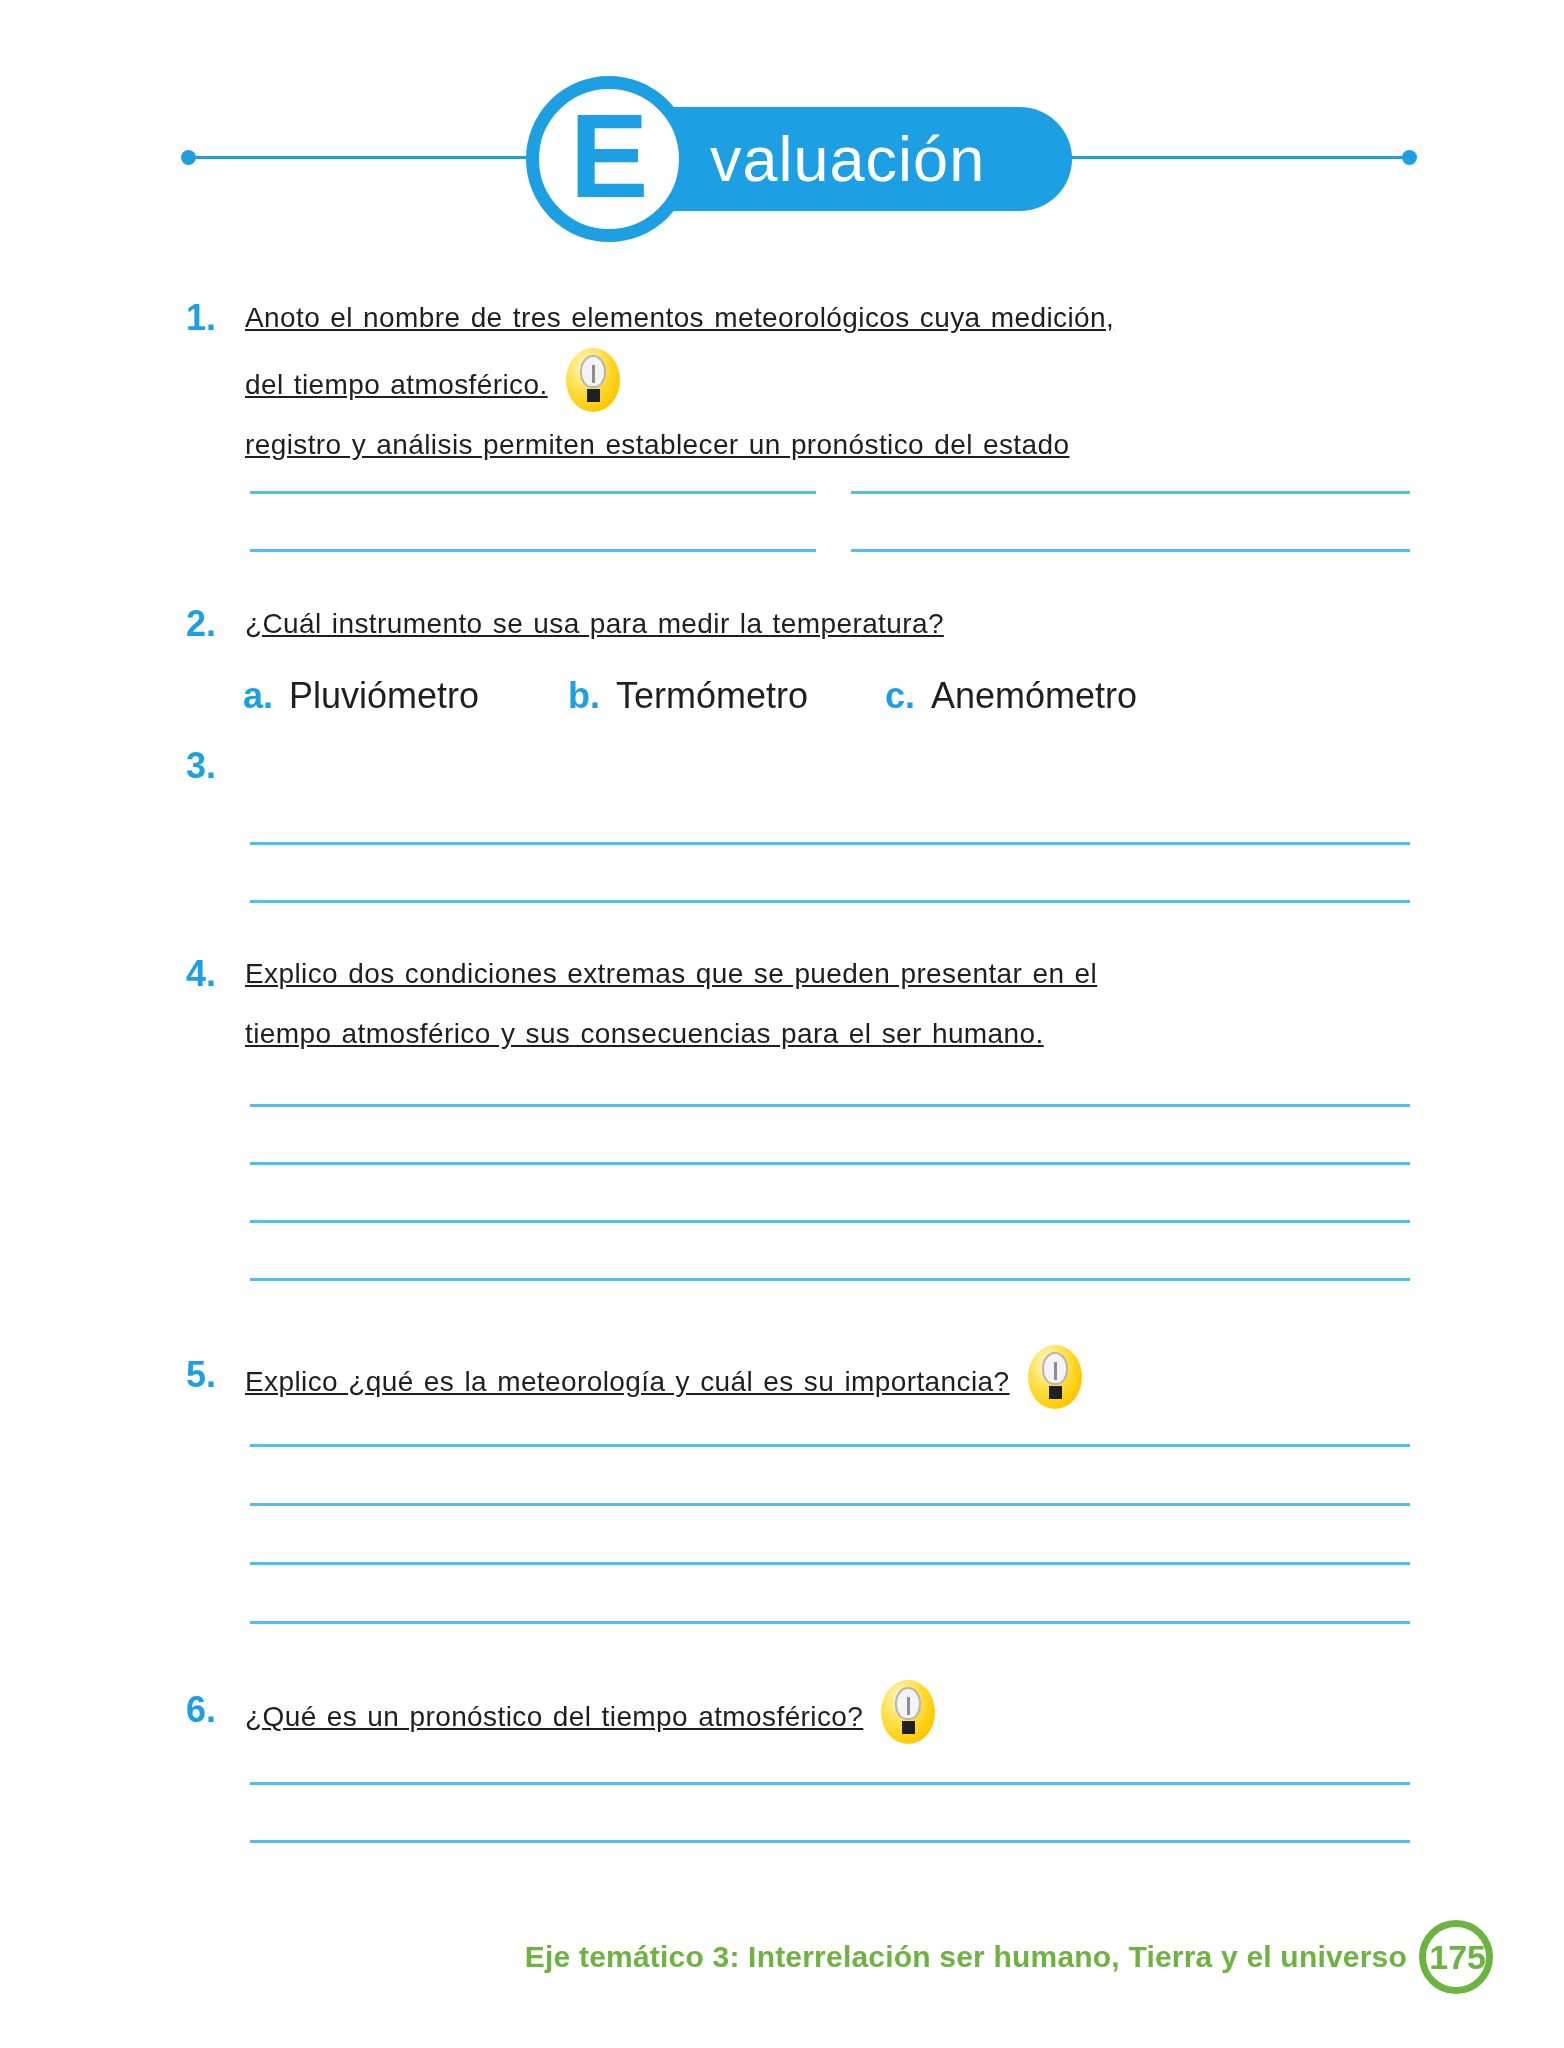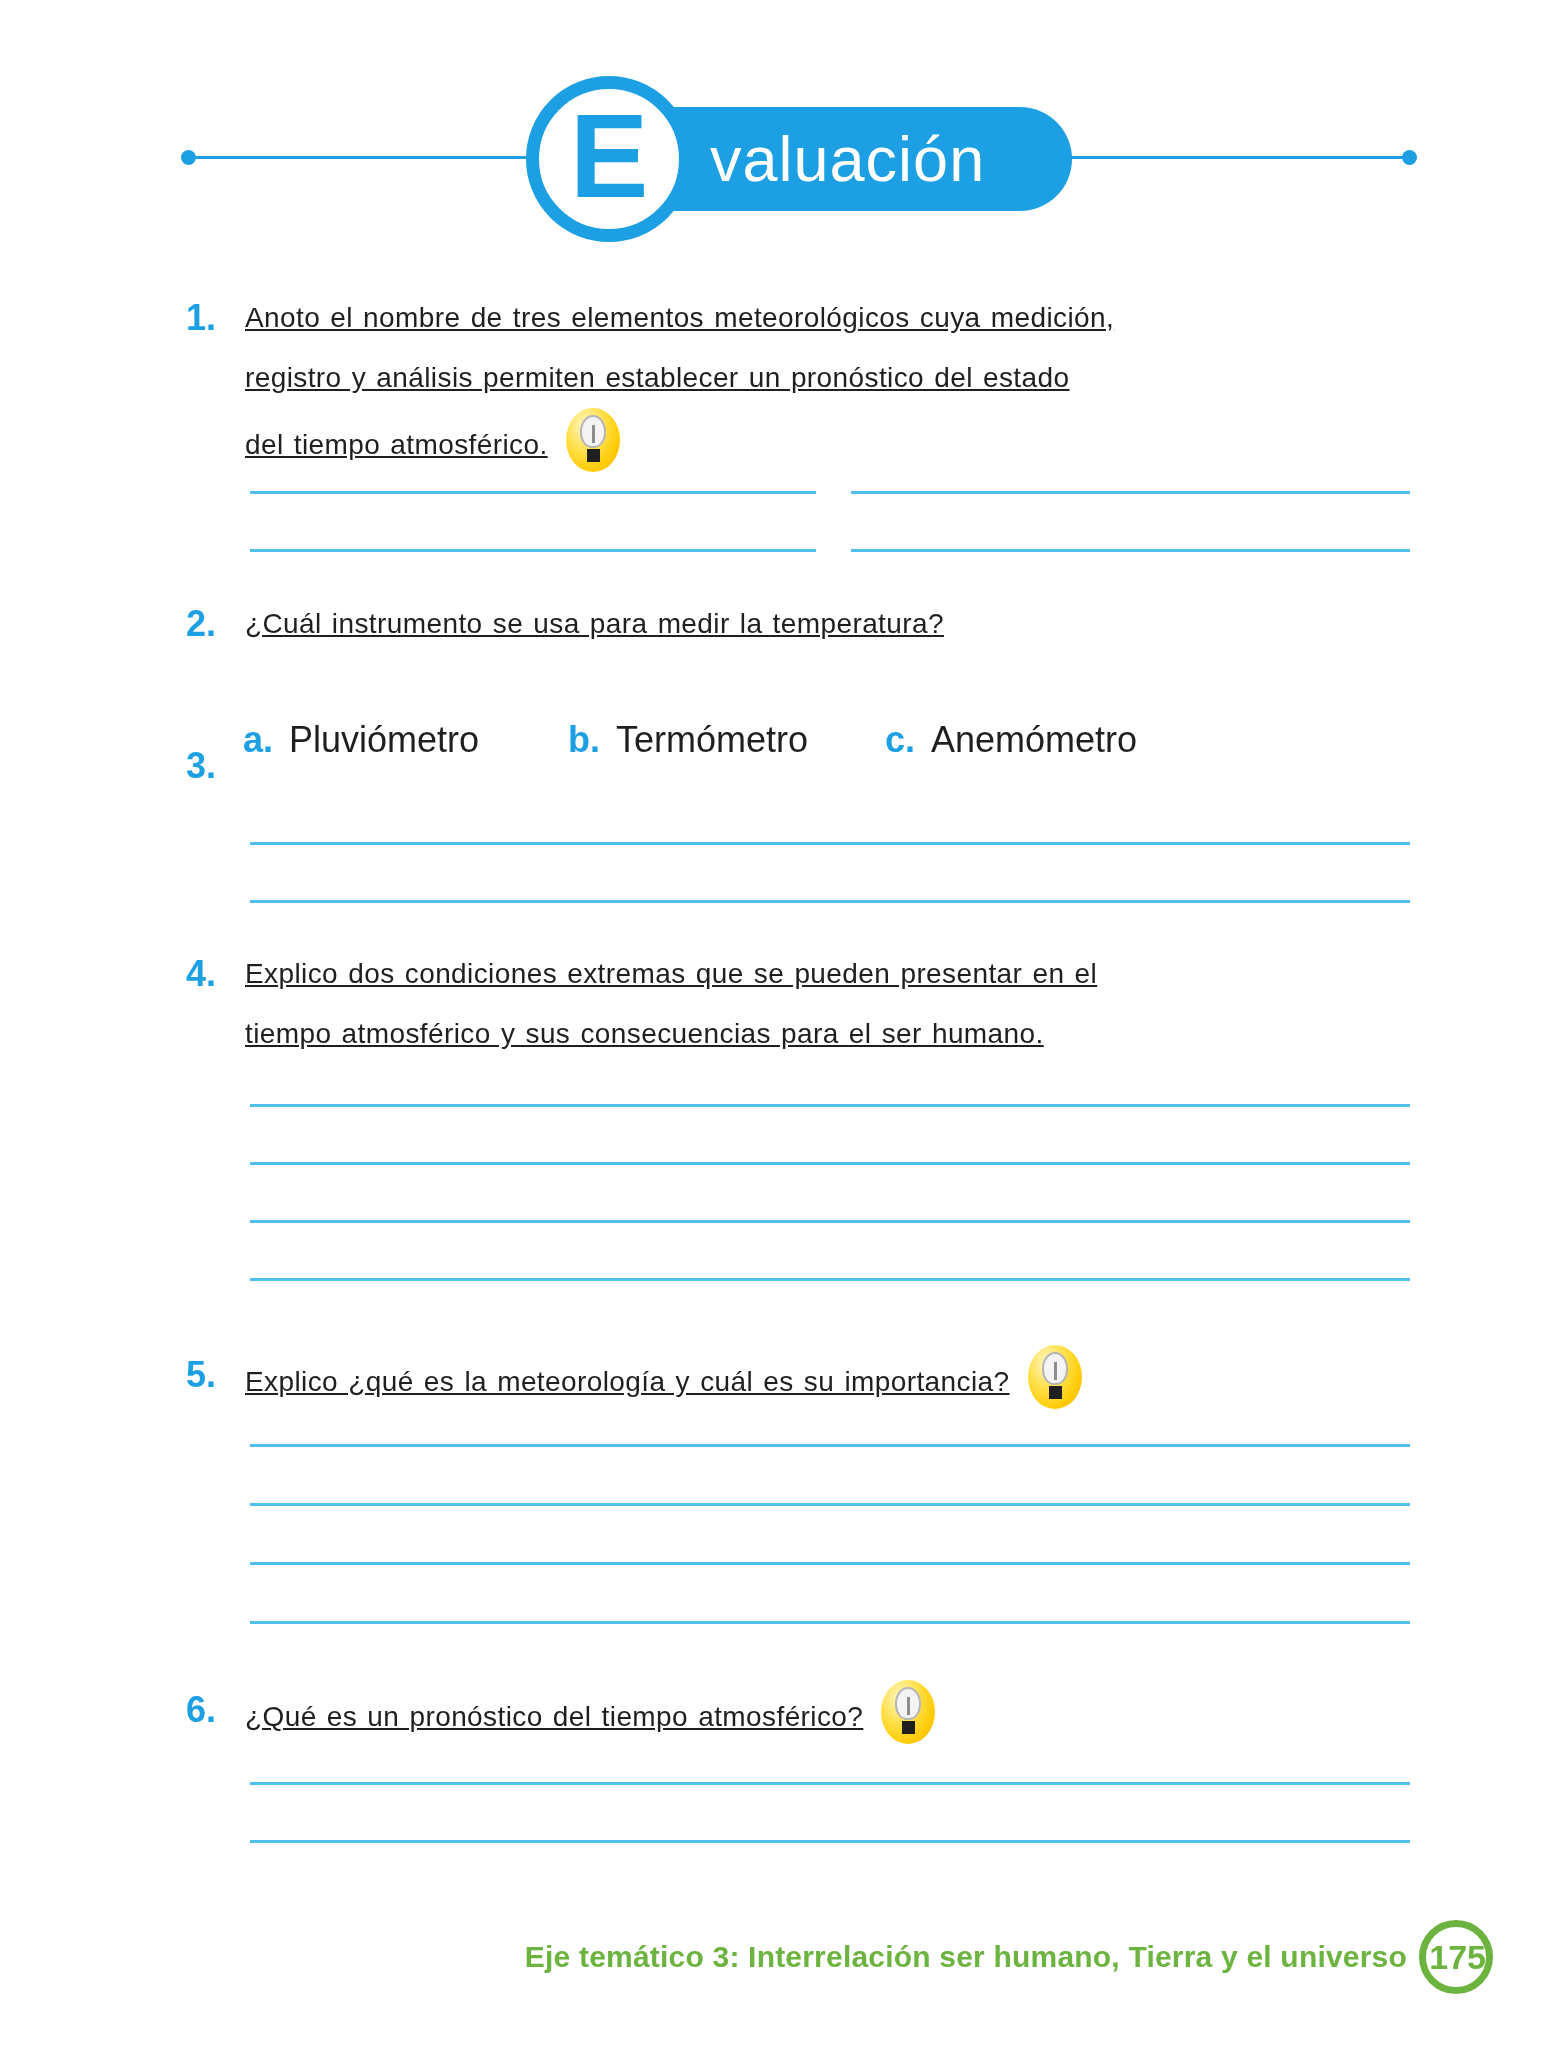--- a/index.html
+++ b/index.html
@@ -45,21 +45,21 @@
     transform:translateY(-3px);
   }
   
   .q{position:absolute;left:186px;width:1240px;display:flex;}
   .qnum{
     flex:0 0 59px;color:var(--accent-blue);font-weight:bold;font-size:36px;line-height:60px;
   }
   .qtext{font-size:28px;line-height:60px;letter-spacing:.4px;word-spacing:2px;color:var(--text-dark);text-decoration:underline;}
   
   .opts{position:absolute;left:243px;top:670px;height:52px;width:1200px;}
-  .opt{position:absolute;top:0;font-size:36px;line-height:52px;white-space:nowrap;margin-top:44px;}
+  .opt{position:absolute;top:0;font-size:36px;line-height:52px;white-space:nowrap;}
   .opt .letter{color:var(--accent-blue);font-weight:bold;margin-right:16px;}
   .opt.o-a{left:0;}
   .opt.o-b{left:325px;}
   .opt.o-c{left:642px;}
   
   .answer-lines{position:absolute;left:250px;width:1160px;}
   .answer-row{height:58px;border-bottom:3px solid var(--line-blue);}
   .answer-grid{
     position:absolute;left:250px;width:1160px;display:grid;
     grid-template-columns:566px 559px;column-gap:35px;
@@ -109,24 +109,24 @@
     </div>
     <div class="badge">
       <span>E</span>
     </div>
   </div>
 
   <div class="q" style="top:288px">
     <span class="qnum">1.</span>
     <div class="qtext">
       <div>Anoto el nombre de tres elementos meteorológicos cuya medición,</div>
-      <div>registro y análisis permiten establecer  un pronóstico del estado</div>
       <div>
         <span>del tiempo atmosférico.</span><span class="bulb"><span class="glass"></span><span class="base"></span></span>
       </div>
+      <div>registro y análisis permiten establecer  un pronóstico del estado</div>
     </div>
   </div>
   <div class="answer-grid" style="top:436px">
       <div class="answer-row"></div>
       <div class="answer-row"></div>
       <div class="answer-row"></div>
       <div class="answer-row"></div>
     </div>
 
   <div class="q" style="top:594px">

